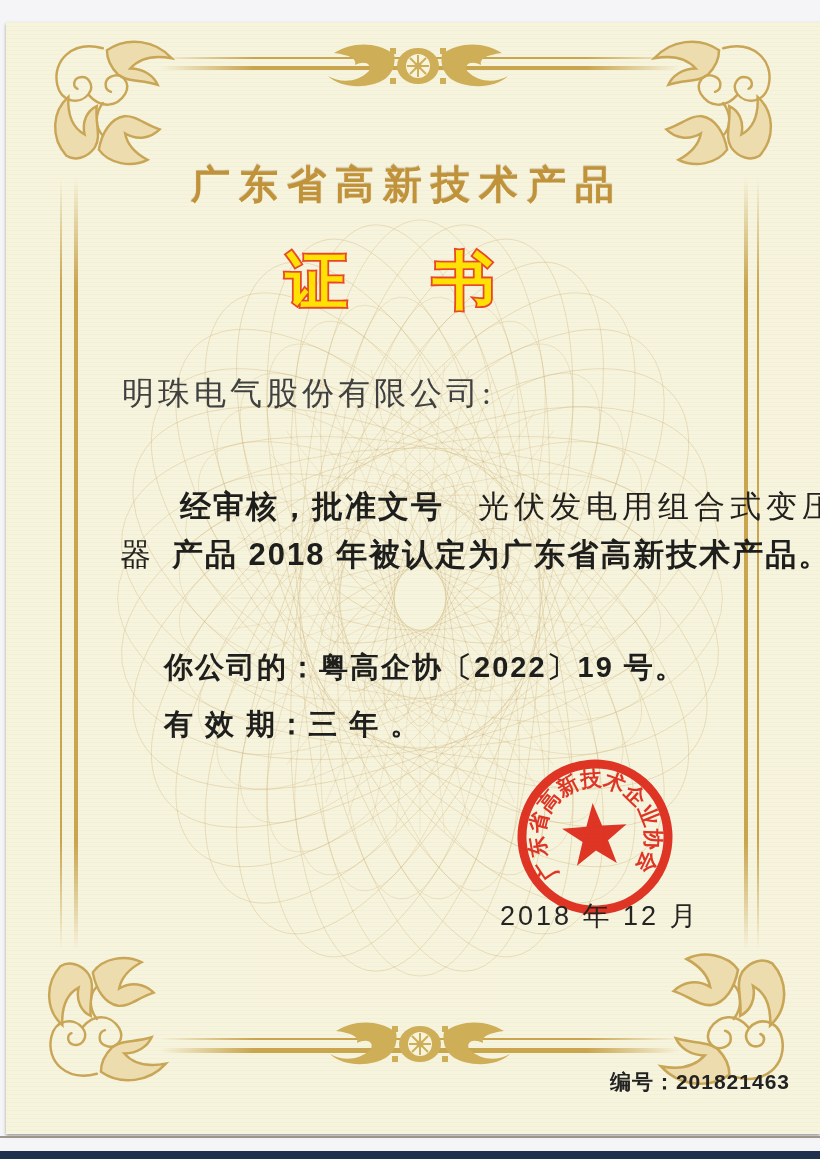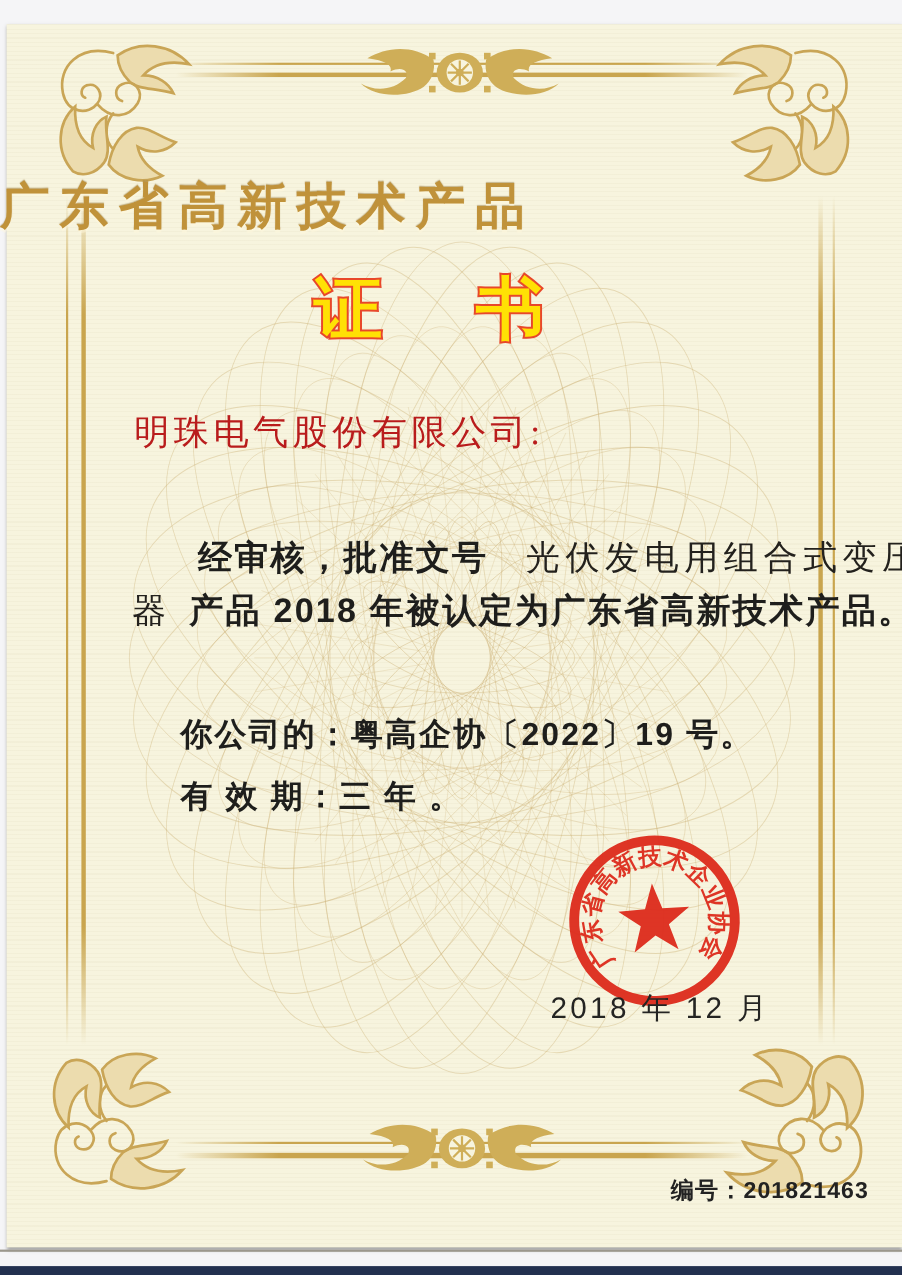--- a/index.html
+++ b/index.html
@@ -41,51 +41,51 @@
   .medal-h{position:absolute;width:220px;height:56px;}
   .m-top{left:308px;top:38px;}
   .m-bottom{left:310px;top:1016px;}
   .medal-v{position:absolute;width:56px;height:220px;}
   .m-left{left:48px;top:448px;}
   .m-right{left:731px;top:448px;}
   
   .guilloche{position:absolute;left:0;top:0;width:820px;height:1159px;pointer-events:none;}
   
   .title{
-    position:absolute;left:0;top:158px;width:814px;margin:0;text-align:left;
-    font-size:45px;font-weight:bold;letter-spacing:9px;
+    position:absolute;left:0;top:158px;width:814px;margin:0;text-align:center;
+    font-size:39px;font-weight:bold;letter-spacing:9px;
     color:#c0923a;
     text-shadow:0 2px 1px rgba(255,248,220,.55), 0 -1px 1px rgba(122,84,16,.4);
     font-family:Liberation Sans, sans-serif;
   }
   .subtitle-svg{position:absolute;left:257px;top:230px;width:300px;height:100px;}
   .subtitle-svg text{
     font-family:"Liberation Sans",sans-serif;font-weight:bold;
     font-size:62px;letter-spacing:34px;
     fill:#ffe104;stroke:#e8472a;stroke-width:3.6px;paint-order:stroke;
   }
   .recipient{
     position:absolute;left:122px;top:372px;margin:0;
     font-family:"Liberation Serif",serif;
-    font-size:32px;letter-spacing:4px;color:#b91c1c;
+    font-size:32px;letter-spacing:4px;color:#404040;
   }
   .body-line{position:absolute;margin:0;white-space:nowrap;color:#1e1e1c;}
   .line1{left:122px;top:486px;}
   .line2{left:120px;top:534px;}
   .t-hei{font-family:"Liberation Sans",sans-serif;font-weight:bold;font-size:31px;letter-spacing:2px;color:#1e1e1c;}
   .t-kai{font-family:"Liberation Serif",serif;font-weight:normal;font-size:31px;letter-spacing:5px;color:#23211d;}
   .indent1{padding-left:58px;}
   .gap1{display:inline-block;width:34px;}
   .gap2{display:inline-block;width:16px;}
   .approval{left:164px;top:648px;}
   .validity{left:164px;top:705px;}
   .meta-label,.meta-value{font-family:"Liberation Sans",sans-serif;font-weight:bold;font-size:29px;letter-spacing:2px;color:#1e1e1c;}
   .seal{position:absolute;left:500px;top:742px;width:190px;height:190px;transform:rotate(-4deg);opacity:.95;}
   .date{
-    position:absolute;left:500px;top:898px;width:200px;margin:0;text-align:right;
+    position:absolute;left:500px;top:898px;width:200px;margin:0;text-align:left;
     font-size:27px;letter-spacing:3px;color:#242422;
     font-family:"Liberation Sans",sans-serif;
   }
   .serial{
     position:absolute;left:600px;top:1068px;width:190px;margin:0;text-align:right;white-space:nowrap;
     font-size:21px;font-weight:bold;letter-spacing:1px;color:#222;
     font-family:"Liberation Sans",sans-serif;
   }
 </style>
 </head>

